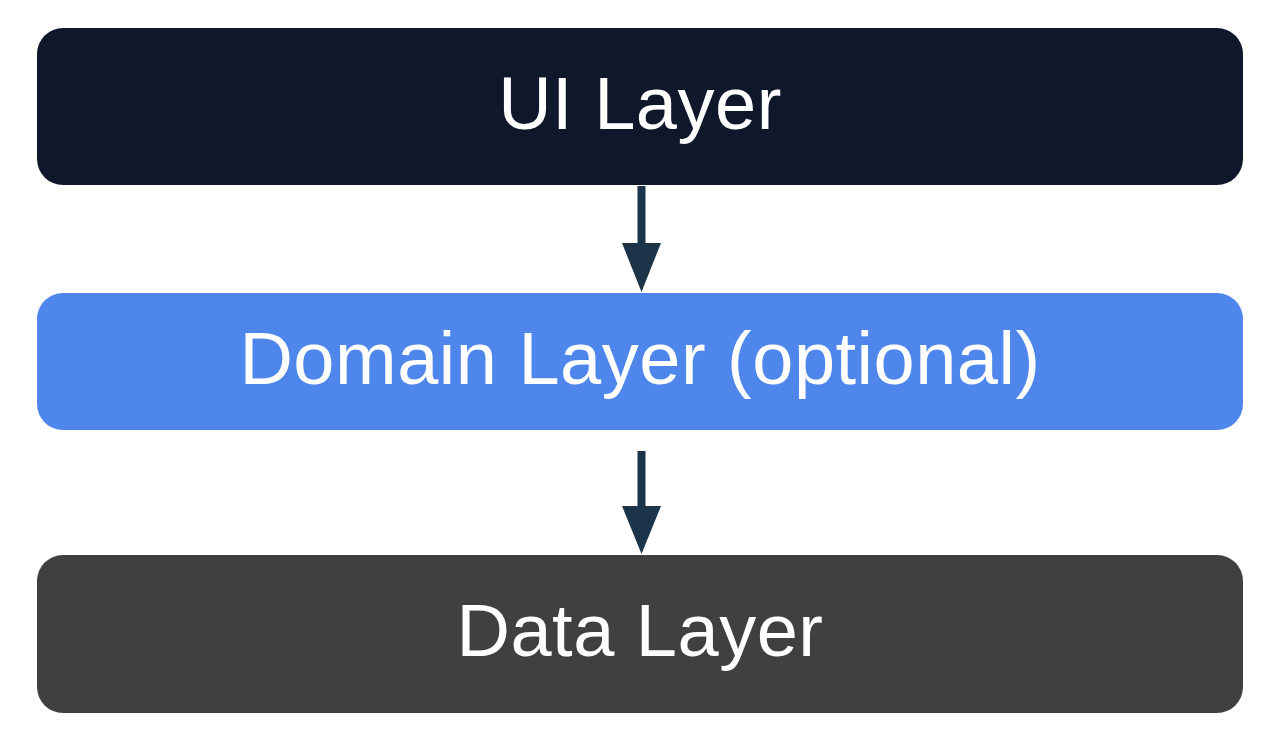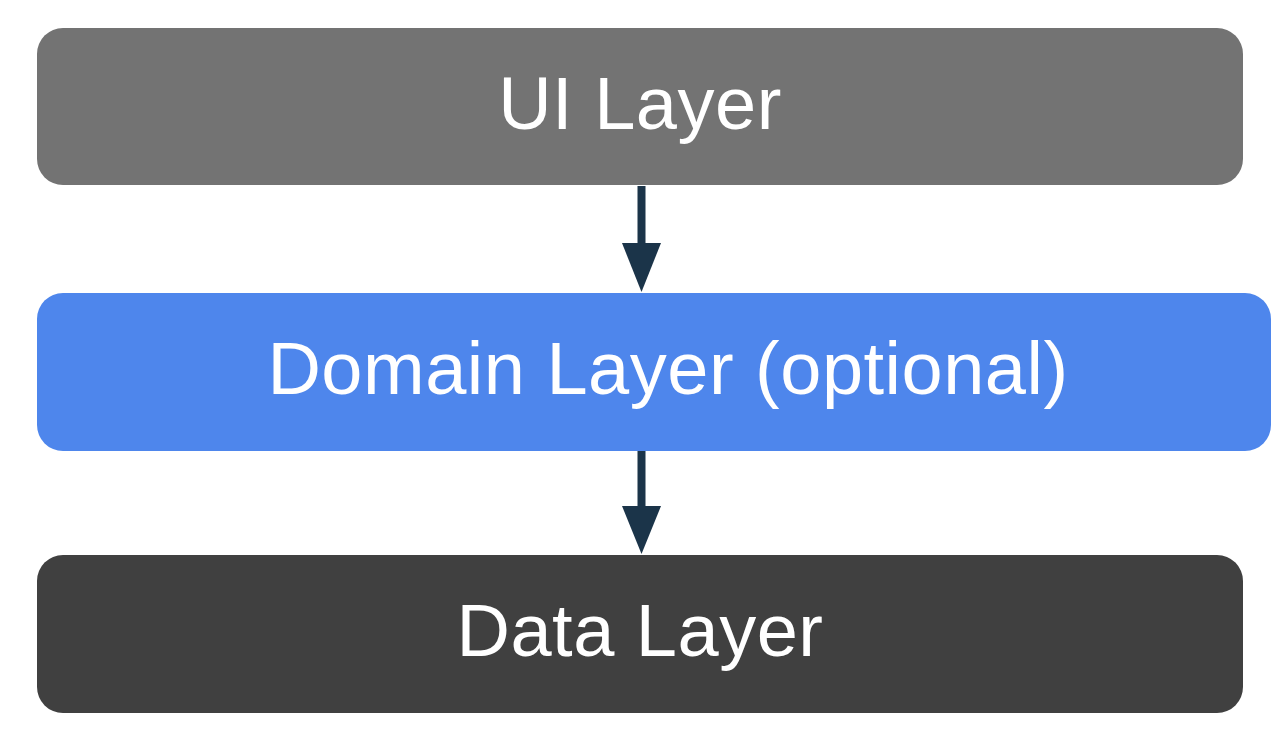--- a/index.html
+++ b/index.html
@@ -19,21 +19,21 @@
     position: absolute;
     left: 37px;
     width: 1206px;
     height: 157px;
     border-radius: 26px;
     display: flex;
     align-items: center;
     justify-content: center;
   }
   #box-ui     { top: 28px; }
-  #box-domain { top: 293px; height: 158px; padding-left: 28px; }
+  #box-domain { top: 293px; height: 137px; }
   #box-data   { top: 555px; height: 158px; }
   .layer-label {
     font-size: 74px;
     font-weight: 400;
     color: #ffffff;
     letter-spacing: 0.5px;
     white-space: nowrap;
     line-height: 1;
     padding-bottom: 6px; 
   }
@@ -44,21 +44,21 @@
   }
   #arrow-ui-domain   { top: 186px; height: 107px; }
   #arrow-domain-data { top: 451px; height: 104px; }
   .arrow svg { display: block; width: 100%; height: 100%; }
 </style>
 </head>
 <body>
 
 <div class="canvas">
 
-  <div class="layer-box" id="box-ui" style="background-color: #737373;">
+  <div class="layer-box" id="box-ui" style="background-color: #0f172a;">
     <span class="layer-label">UI Layer</span>
   </div>
 
   <div class="arrow" id="arrow-ui-domain">
     <svg viewBox="0 0 41 107" preserveAspectRatio="none" aria-hidden="true">
       <rect x="16.5" y="0" width="8" height="62" fill="#1b3449"></rect>
       <polygon points="1,57 40,57 20.5,106" fill="#1b3449"></polygon>
     </svg>
   </div>
 

